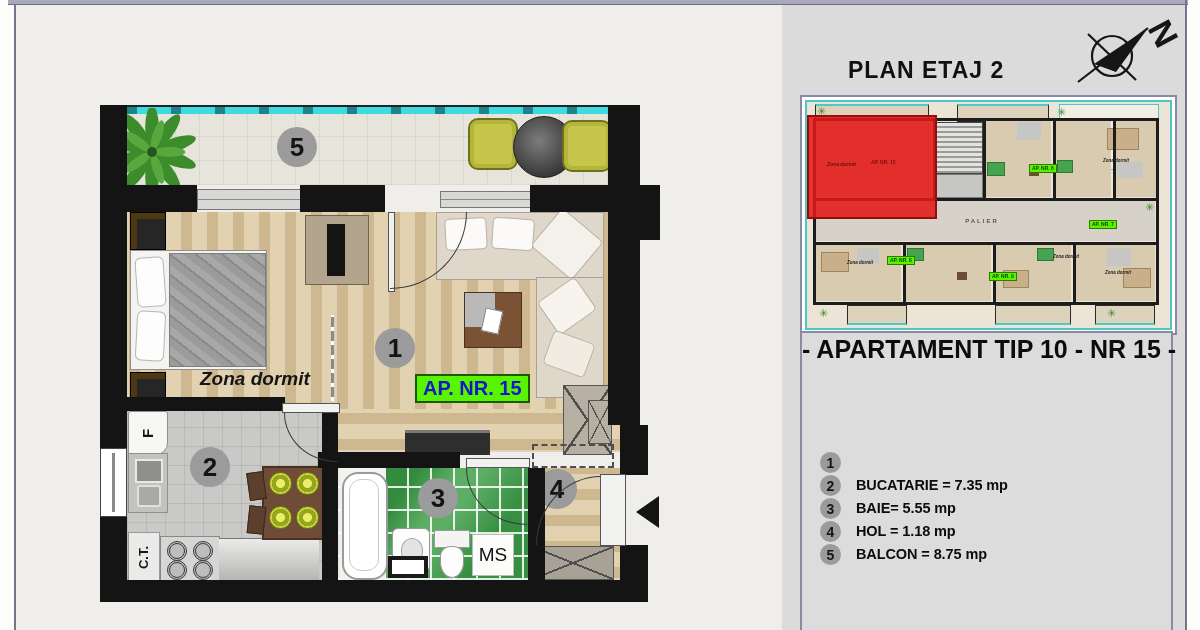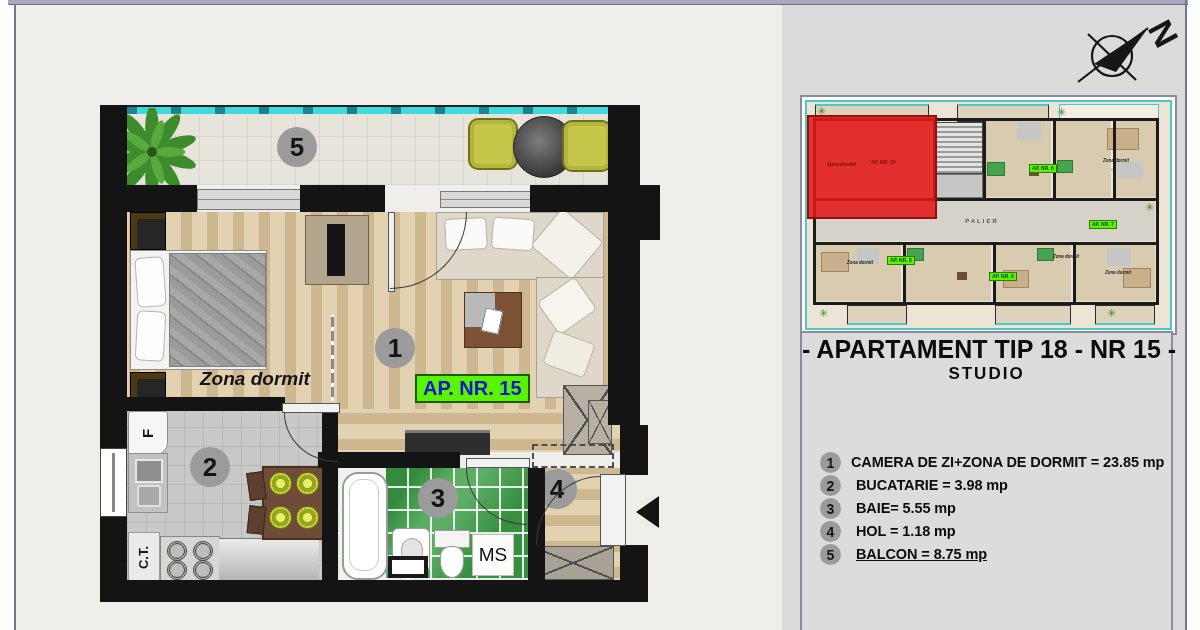--- a/index.html
+++ b/index.html
@@ -252,20 +252,21 @@
   <div class="abs arrow-left" style="left:636px;top:496px;"></div>
 
   <svg class="abs" style="left:1066px;top:6px;" width="112" height="86" viewBox="0 0 112 86">
     <circle cx="46" cy="50" r="20" fill="none" stroke="#161616" stroke-width="2.2"></circle>
     <line x1="12" y1="76" x2="82" y2="22" stroke="#161616" stroke-width="2.2"></line>
     <line x1="22" y1="28" x2="70" y2="74" stroke="#161616" stroke-width="2.2"></line>
     <polygon points="82,22 28,58 50,66" fill="#161616"></polygon>
     <text x="86" y="30" font-size="34" font-weight="bold" font-family="Liberation Sans, sans-serif" transform="rotate(62 90 22)" fill="#161616">N</text>
   </svg>
 
+  <div class="abs plan-title" style="left:848px;top:57px;"><span>PLAN ETAJ 2</span></div>
 
   <div class="abs mini-box" style="left:800px;top:95px;width:367px;height:230px;">
     <div class="mini-inner">
 
       <div class="mr m-balc" style="left:8px;top:2px;width:112px;height:15px;border-top:2px solid #4cc8c6;"></div>
       <div class="mr m-balc" style="left:150px;top:2px;width:90px;height:15px;border-top:2px solid #4cc8c6;"></div>
       <div class="mr" style="left:252px;top:2px;width:98px;height:64px;background:#f2eee4;border:1.5px solid #4cc8c6;"></div>
       <div class="mr m-balc" style="left:40px;top:203px;width:58px;height:17px;border-bottom:2px solid #4cc8c6;"></div>
       <div class="mr m-balc" style="left:188px;top:203px;width:74px;height:17px;border-bottom:2px solid #4cc8c6;"></div>
       <div class="mr m-balc" style="left:288px;top:203px;width:58px;height:17px;border-bottom:2px solid #4cc8c6;"></div>
@@ -328,41 +329,39 @@
       <div class="m-label" style="left:80px;top:154px;">AP. NR. 8</div>
       <div class="m-label" style="left:182px;top:170px;">AP. NR. 9</div>
       <div class="m-zona" style="left:296px;top:56px;">Zona dormit</div>
       <div class="m-zona" style="left:40px;top:158px;">Zona dormit</div>
       <div class="m-zona" style="left:246px;top:152px;">Zona dormit</div>
       <div class="m-zona" style="left:298px;top:168px;">Zona dormit</div>
     </div>
   </div>
 
   <div class="abs info-box" style="left:800px;top:331px;width:369px;height:310px;">
-    <div class="abs apt-title" style="left:0;top:2px;width:100%;"><span>- APARTAMENT TIP 18 - NR 15 -</span></div>
-    <div class="abs apt-sub" style="left:0;top:31px;width:100%;"><span>STUDIO</span></div>
+    <div class="abs apt-title" style="left:0;top:2px;width:100%;"><span>- APARTAMENT TIP 10 - NR 15 -</span></div>
 
     <div class="abs numcircle legend-num" style="left:18px;top:119px;">
         <span>1</span>
       </div>
-    <div class="abs legend-text" style="left:49px;top:121px;"><span>CAMERA DE ZI+ZONA DE DORMIT = 23.85 mp</span></div>
 
     <div class="abs numcircle legend-num" style="left:18px;top:142px;">
         <span>2</span>
       </div>
-    <div class="abs legend-text" style="left:54px;top:144px;"><span>BUCATARIE = 3.98 mp</span></div>
+    <div class="abs legend-text" style="left:54px;top:144px;"><span>BUCATARIE = 7.35 mp</span></div>
 
     <div class="abs numcircle legend-num" style="left:18px;top:165px;">
         <span>3</span>
       </div>
     <div class="abs legend-text" style="left:54px;top:167px;"><span>BAIE= 5.55 mp</span></div>
 
     <div class="abs numcircle legend-num" style="left:18px;top:188px;">
         <span>4</span>
       </div>
     <div class="abs legend-text" style="left:54px;top:190px;"><span>HOL = 1.18 mp</span></div>
 
     <div class="abs numcircle legend-num" style="left:18px;top:211px;">
         <span>5</span>
       </div>
-    <div class="abs legend-text" style="left:54px;top:213px;text-decoration:underline;"><span>BALCON = 8.75 mp</span></div>
+    <div class="abs legend-text" style="left:54px;top:213px;"><span>BALCON = 8.75 mp</span></div>
   </div>
 </div>
 
 </body></html>

